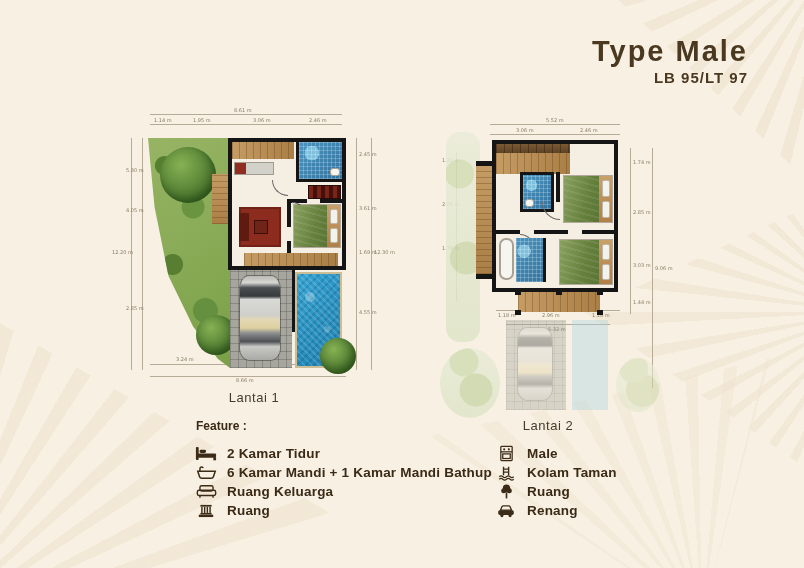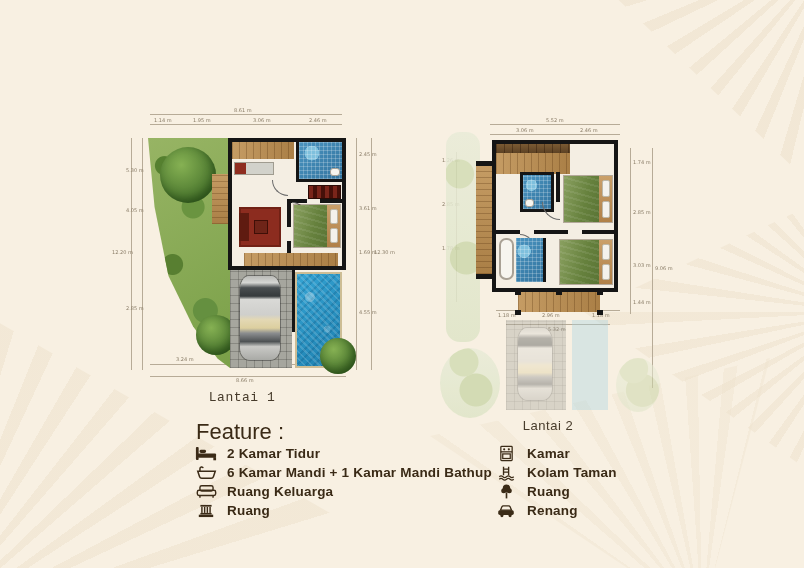--- a/index.html
+++ b/index.html
@@ -79,36 +79,40 @@
   .fixture{position:absolute;background:#f7f5ef;border:1px solid #a9a195;border-radius:3px;}
   .arc{position:absolute;border-left:1px solid #6b6b6b;border-bottom:1px solid #6b6b6b;border-bottom-left-radius:100%;}
   .arc2{position:absolute;border-right:1px solid #6b6b6b;border-top:1px solid #6b6b6b;border-top-right-radius:100%;}
   .ghost{position:absolute;opacity:.38;}
   
   .dl-h{position:absolute;height:1px;background:#b7ab97;}
   .dl-v{position:absolute;width:1px;background:#b7ab97;}
   .dt{position:absolute;font-size:5px;line-height:1;color:#8a7d68;white-space:nowrap;
       font-family:"DejaVu Sans",sans-serif;}
   
-  .feature-heading{position:absolute;font-size:22px;font-weight:normal;color:#3a2a16;}
+  .feature-heading{position:absolute;font-size:12px;font-weight:bold;color:#3a2a16;}
   .feature-col{position:absolute;display:flex;flex-direction:column;}
   .feature-row{display:flex;align-items:center;height:19px;gap:9px;}
   .feature-row .ficon{width:24px;display:flex;justify-content:center;align-items:center;color:#3b2b17;}
   .feature-row .flabel{font-size:13.5px;font-weight:600;color:#3a2a16;letter-spacing:.2px;}
 </style>
 </head>
 <body>
 
 <div class="canvas">
 
   <div class="frond frond-tr"></div>
   <div class="frond frond-r"></div>
   <div class="frond frond-bl"></div>
   <div class="frond frond-bc"></div>
 
+  <div class="title-block">
+    <div class="title-main">Type Male</div>
+    <div class="title-sub">LB 95/LT 97</div>
+  </div>
 
   <div class="plan" style="left:128px;top:110px;width:252px;height:292px;">
 
     <div class="dl-h" style="left:22px;top:4px;width:192px;"></div>
     <span class="dt" style="left:106px;top:-2px;">8.61 m</span>
     <div class="dl-h" style="left:22px;top:14px;width:192px;"></div>
     <span class="dt" style="left:26px;top:8px;">1.14 m</span>
     <span class="dt" style="left:65px;top:8px;">1.95 m</span>
     <span class="dt" style="left:125px;top:8px;">3.06 m</span>
     <span class="dt" style="left:181px;top:8px;">2.46 m</span>
@@ -163,21 +167,21 @@
       </div>
       <div class="abs wood-v" style="left:12px;top:111px;width:94px;height:13px;"></div>
     </div>
 
     <div class="abs pavers" style="left:102px;top:160px;width:62px;height:98px;"></div>
     <div class="car" style="left:112px;top:166px;width:40px;height:84px;"></div>
     <div class="wall" style="left:164px;top:160px;width:3px;height:62px;"></div>
     <div class="abs pool" style="left:167px;top:162px;width:47px;height:96px;border:2px solid #cdbd95;"></div>
     <div class="tree" style="left:192px;top:228px;width:36px;height:36px;"></div>
   </div>
-  <div class="plan-label" style="left:116px;top:390px;width:252px;font-family:Liberation Mono, monospace;">Lantai 1</div>
+  <div class="plan-label" style="left:128px;top:390px;width:252px;">Lantai 1</div>
 
   <div class="plan" style="left:448px;top:118px;width:224px;height:300px;">
 
     <div class="dl-h" style="left:42px;top:6px;width:130px;"></div>
     <span class="dt" style="left:98px;top:0px;">5.52 m</span>
     <div class="dl-h" style="left:42px;top:16px;width:130px;"></div>
     <span class="dt" style="left:68px;top:10px;">3.06 m</span>
     <span class="dt" style="left:132px;top:10px;">2.46 m</span>
     <div class="dl-v" style="left:8px;top:34px;height:150px;"></div>
     <span class="dt" style="left:-6px;top:40px;">1.26 m</span>
@@ -302,21 +306,21 @@
     <div class="feature-row">
       <span class="ficon">
         <svg width="15" height="17" viewBox="0 0 18 20" fill="none" stroke="currentColor" stroke-width="1.5">
             <rect x="2.2" y="1.5" width="13.6" height="17" rx="1"></rect>
             <circle cx="6.2" cy="5" r="1.3" fill="currentColor" stroke="none"></circle>
             <circle cx="11.8" cy="5" r="1.3" fill="currentColor" stroke="none"></circle>
             <path d="M2.2 8h13.6"></path>
             <rect x="4.5" y="10.5" width="9" height="5.5"></rect>
           </svg>
       </span>
-      <span class="flabel">Kamar</span>
+      <span class="flabel">Male</span>
     </div>
     <div class="feature-row">
       <span class="ficon">
         <svg width="17" height="16" viewBox="0 0 20 18" fill="none" stroke="currentColor" stroke-width="1.6">
             <path d="M6.5 1.5v10M12.5 1.5v10M6.5 4.5h6M6.5 8h6"></path>
             <path d="M1.5 13.4q2.1-2 4.25 0t4.25 0 4.25 0 4.25 0" stroke-width="1.4"></path>
             <path d="M1.5 16.4q2.1-2 4.25 0t4.25 0 4.25 0 4.25 0" stroke-width="1.4"></path>
           </svg>
       </span>
       <span class="flabel">Kolam Taman</span>

